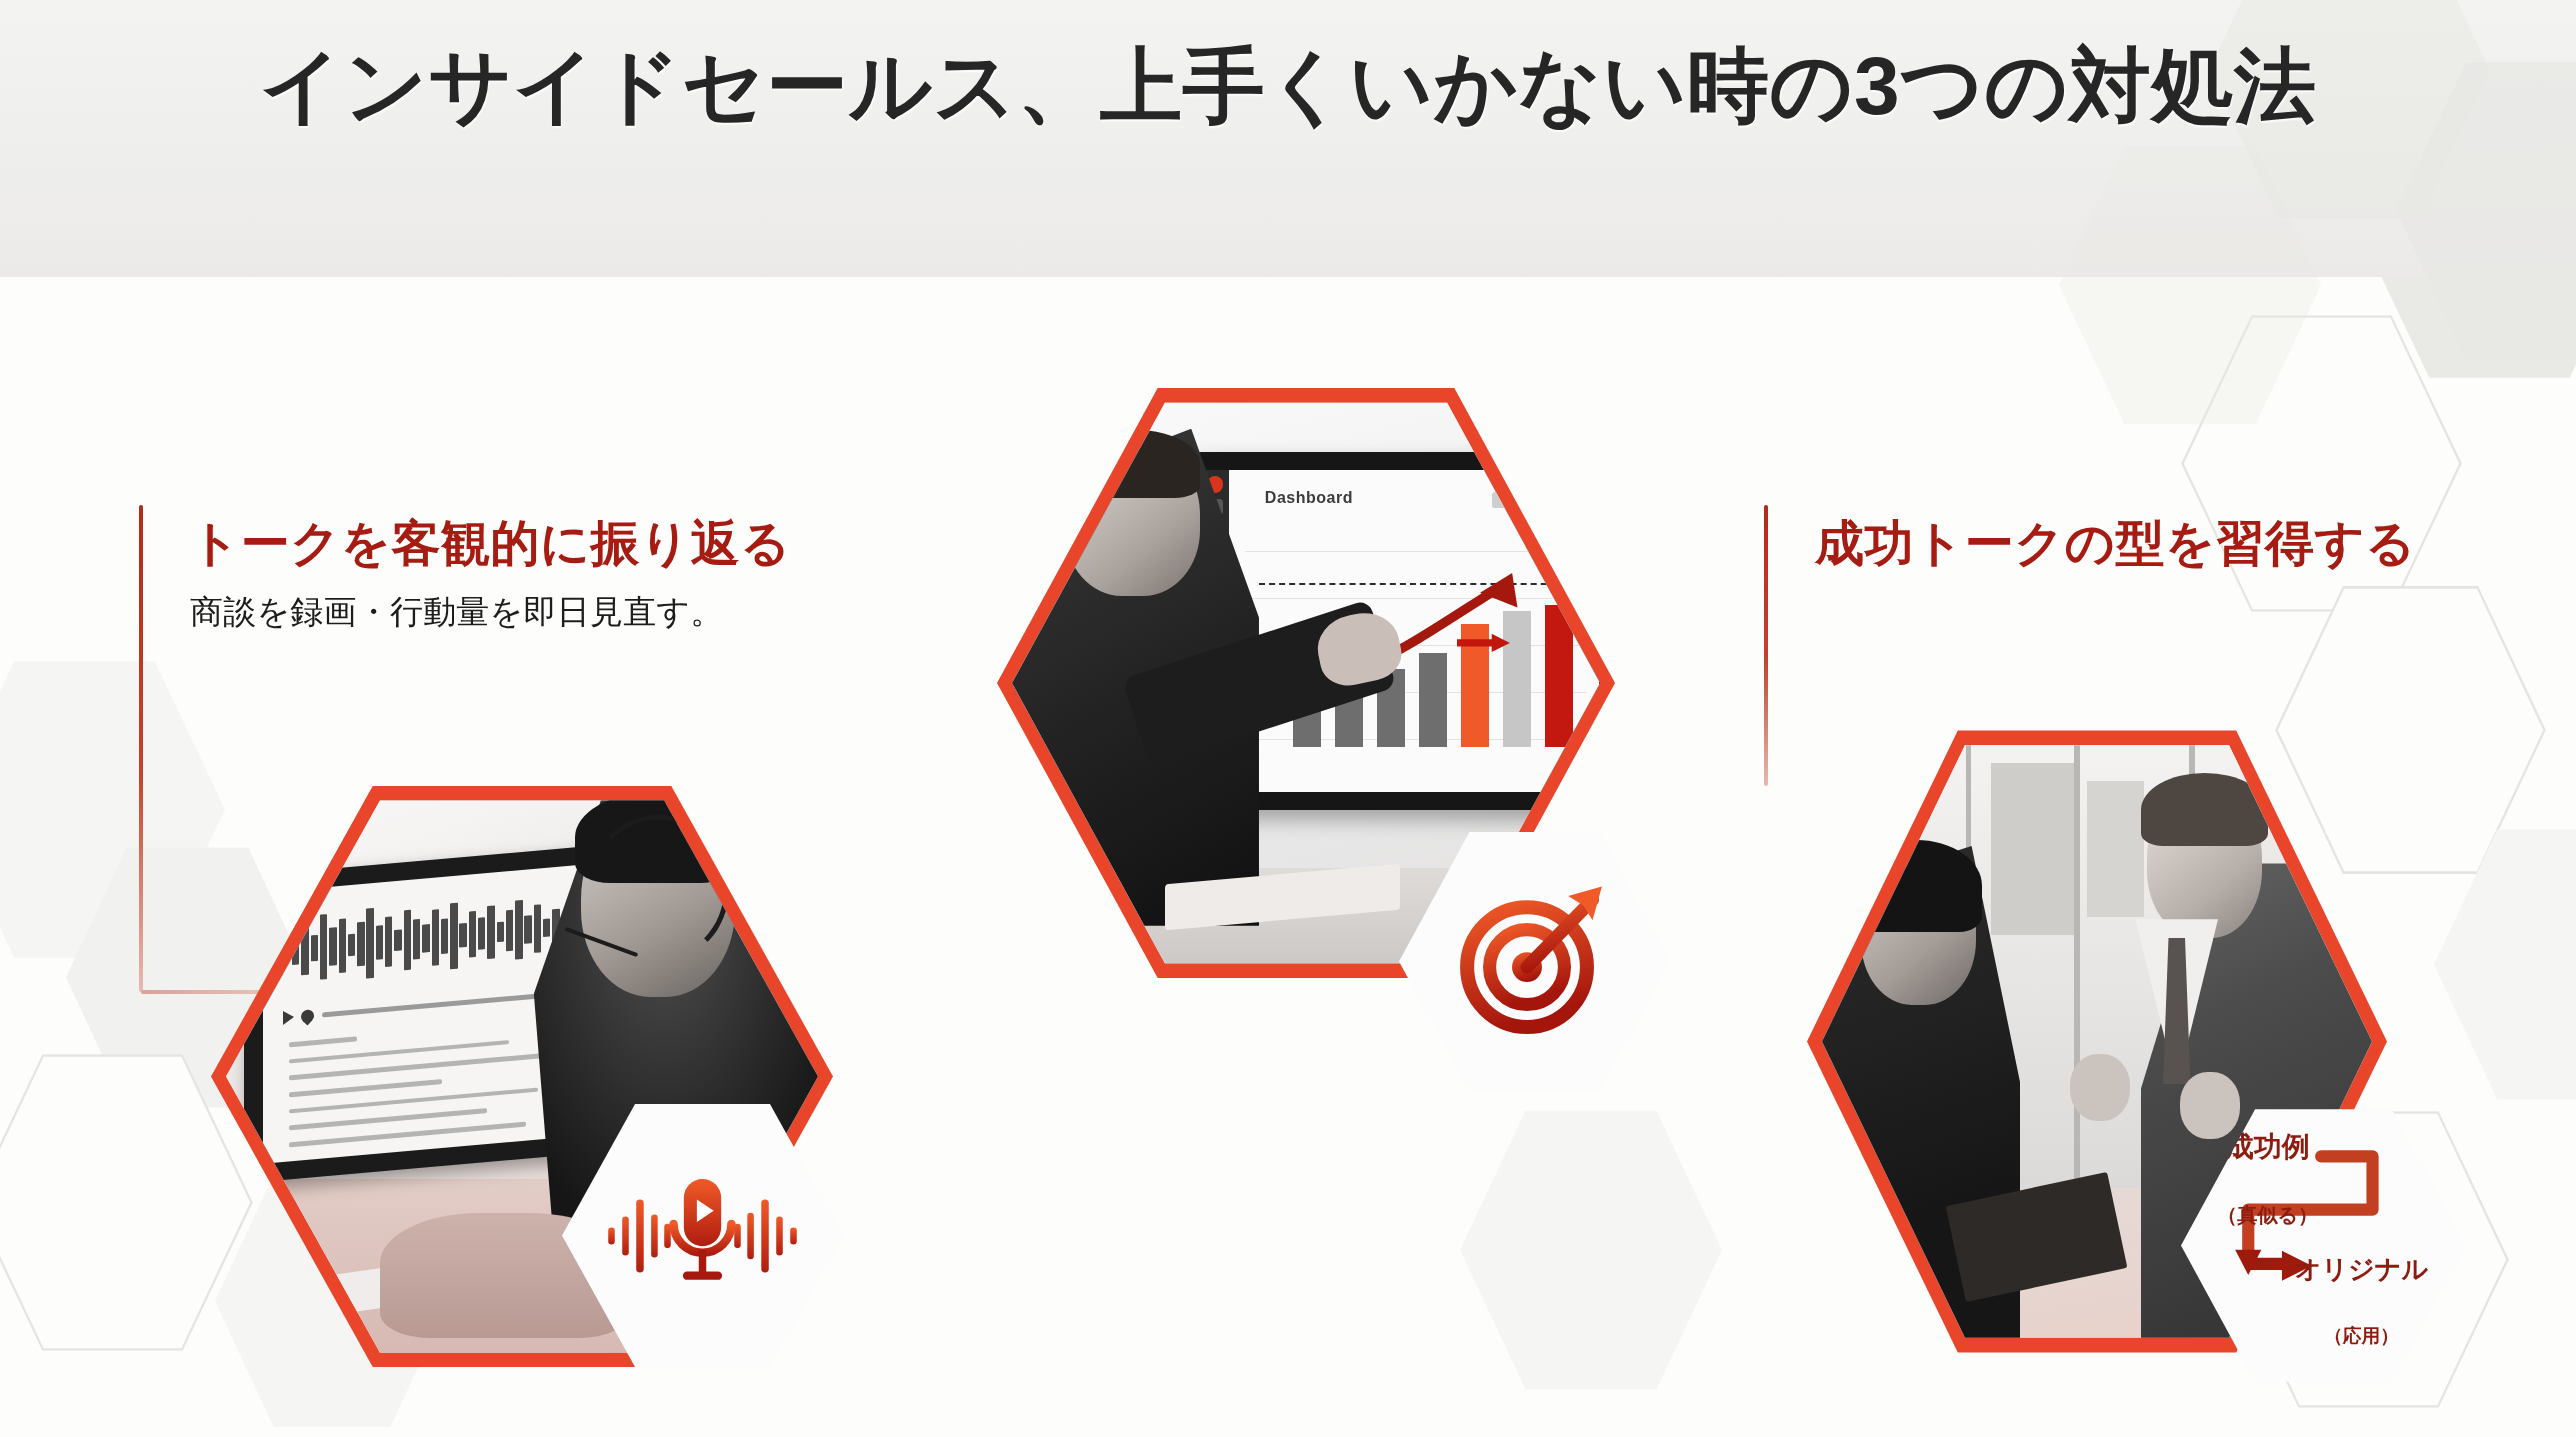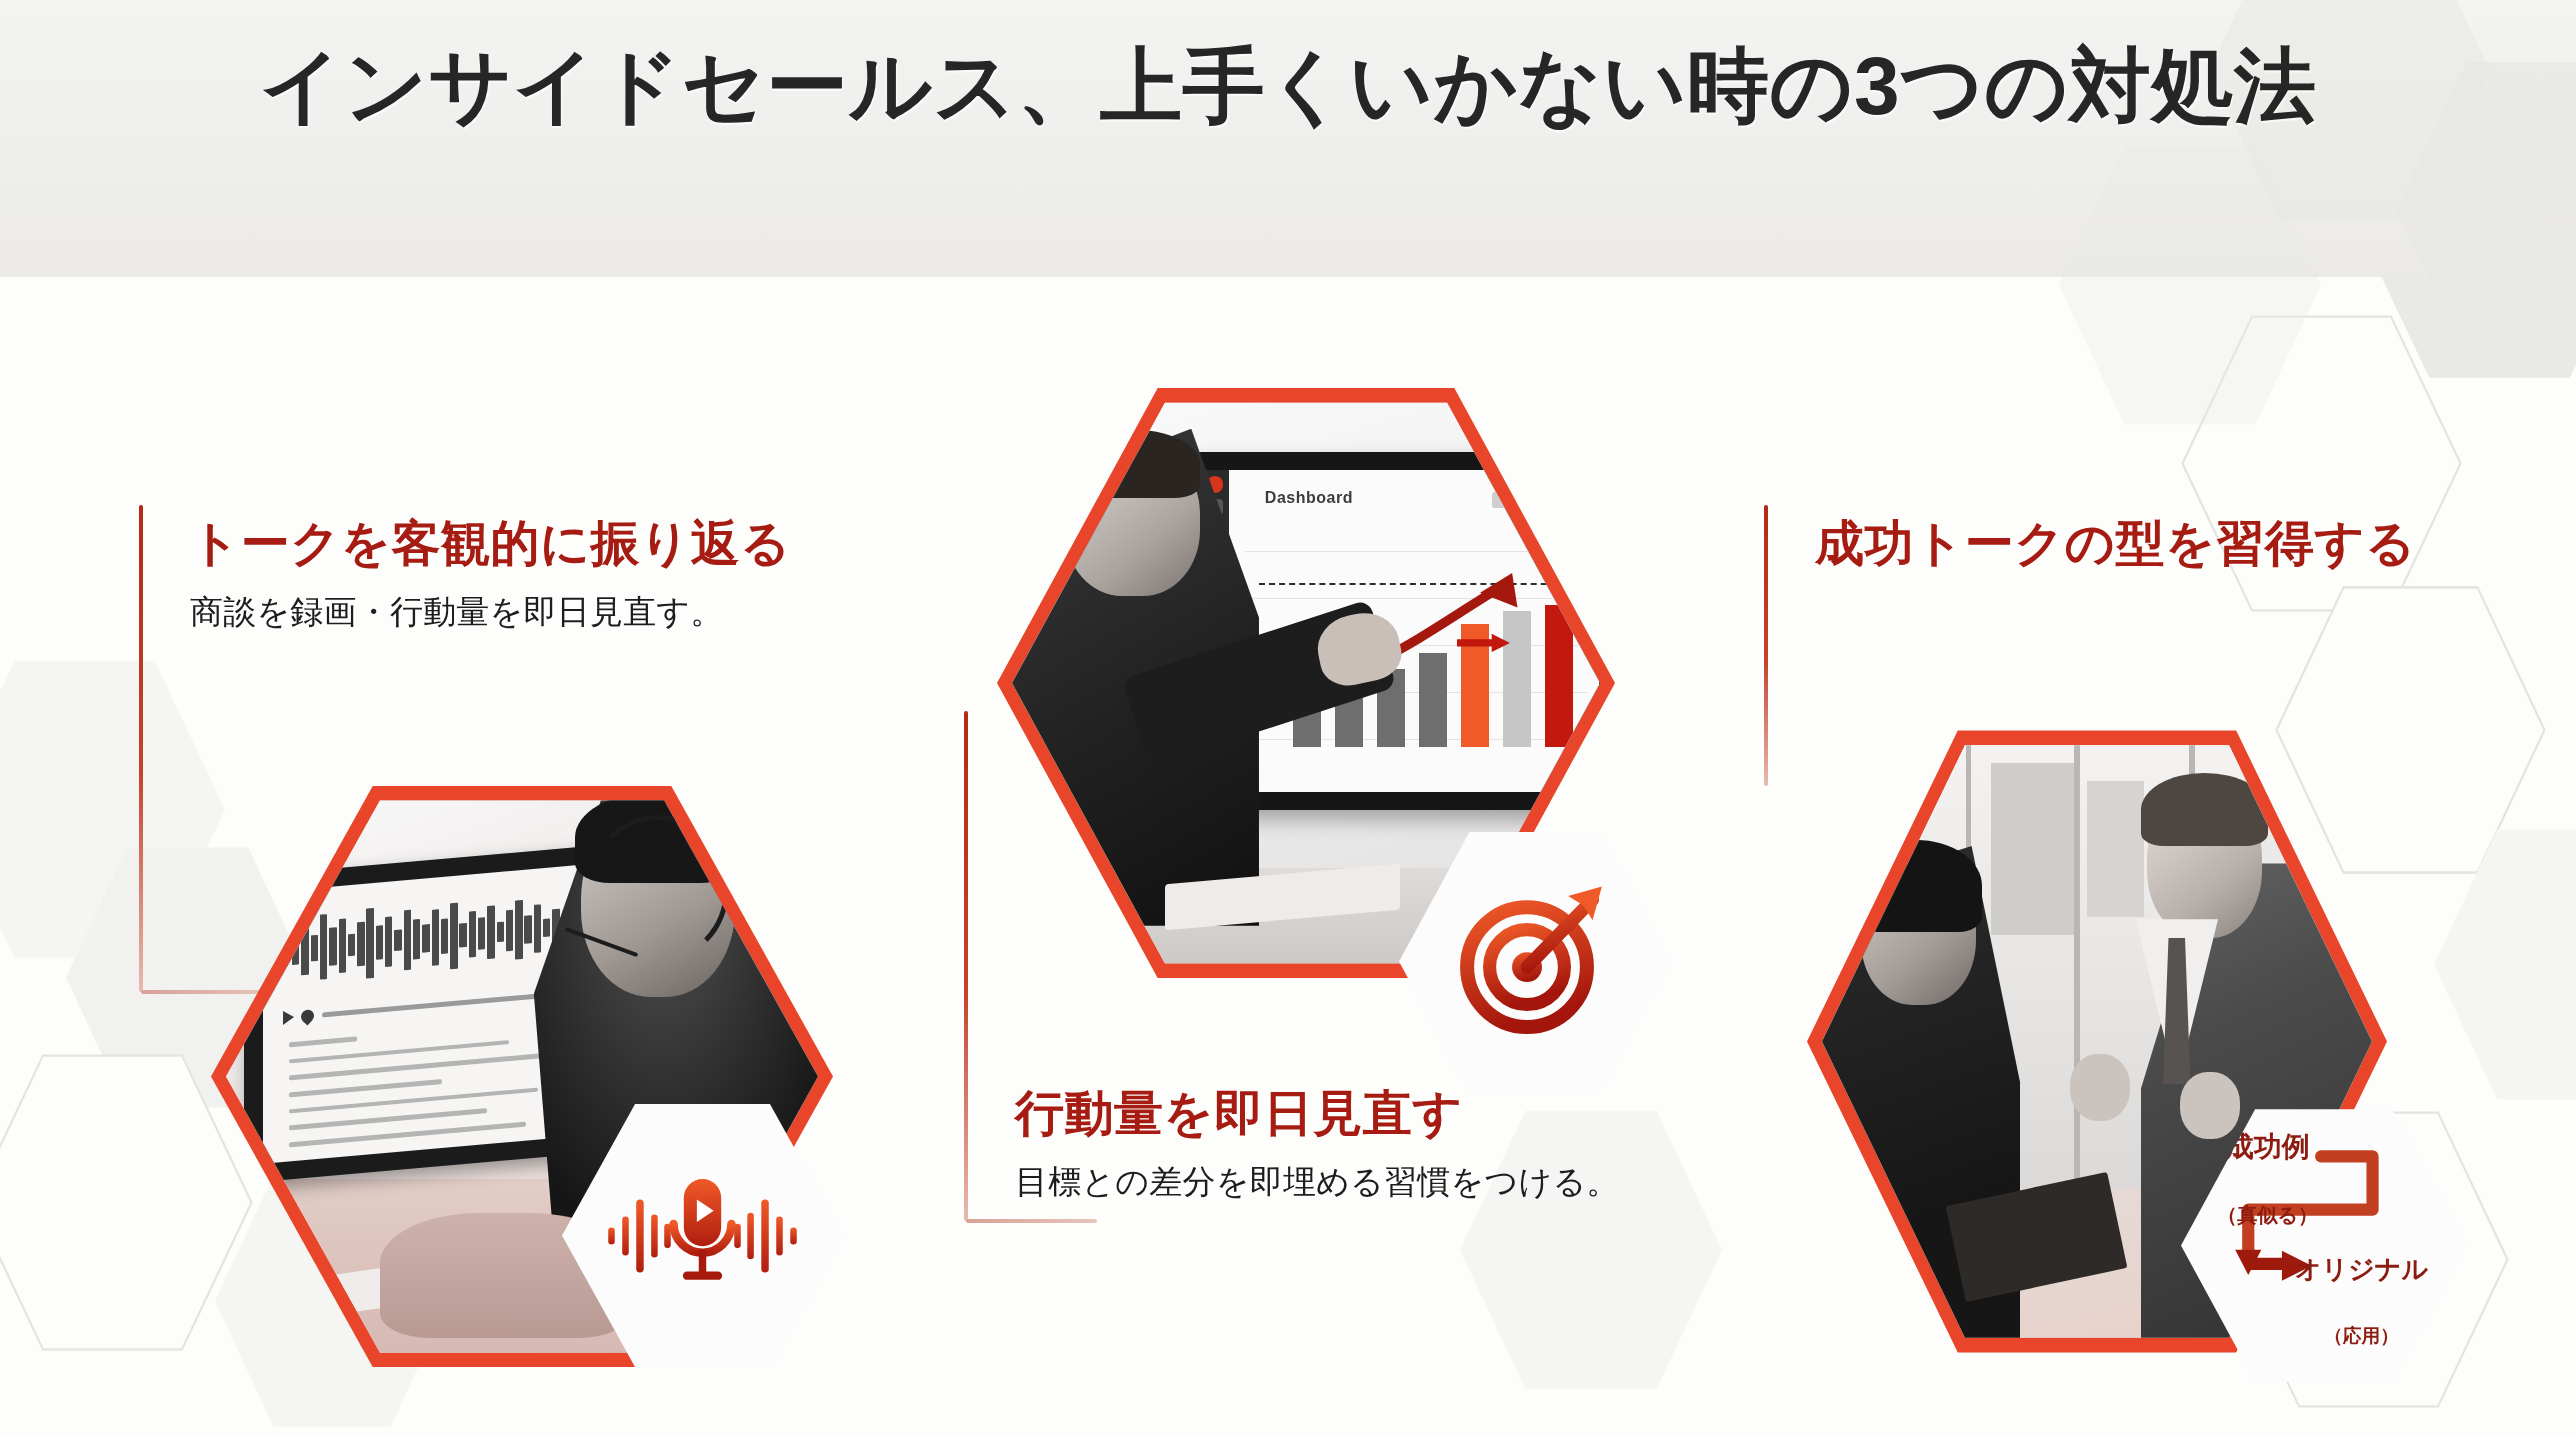--- a/index.html
+++ b/index.html
@@ -435,28 +435,20 @@
           </defs>
           <circle cx="80" cy="92" r="64" fill="none" stroke="url(#tg1)" stroke-width="15"></circle>
           <circle cx="80" cy="92" r="40" fill="none" stroke="url(#tg1)" stroke-width="14"></circle>
           <circle cx="80" cy="92" r="16" fill="url(#tg1)"></circle>
           <path d="M80 92 L150 20" stroke="url(#tg1)" stroke-width="14" stroke-linecap="round"></path>
           <path d="M124 16 L160 6 L150 42 L140 26 Z" fill="#ef5a28"></path>
         </svg>
       </span>
     </div>
 
-    <div class="block" style="left:964px; top:711px; width:824px; height:534px;">
-      <div class="rule" style="height:510px;"></div>
-      <div class="rule-foot" style="left:1.9px;top:508px;width:131px;"></div>
-      <div style="position:absolute;left:51px;top:370px;">
-        <div class="btitle">行動量を即日見直す</div>
-        <div class="bdesc">目標との差分を即埋める習慣をつける。</div>
-      </div>
-    </div>
 
     <div class="block" style="left:1764px; top:505px; width:842px; height:524px;">
       <div class="rule" style="height:281px;"></div>
       <div style="position:absolute;left:51px;top:5.6px;">
         <div class="btitle">成功トークの型を習得する</div>
       </div>
     </div>
 
     <div class="hexcard" style="left:1807px; top:721px; width:580px; height:641px;">
       <div class="hexframe"></div>

